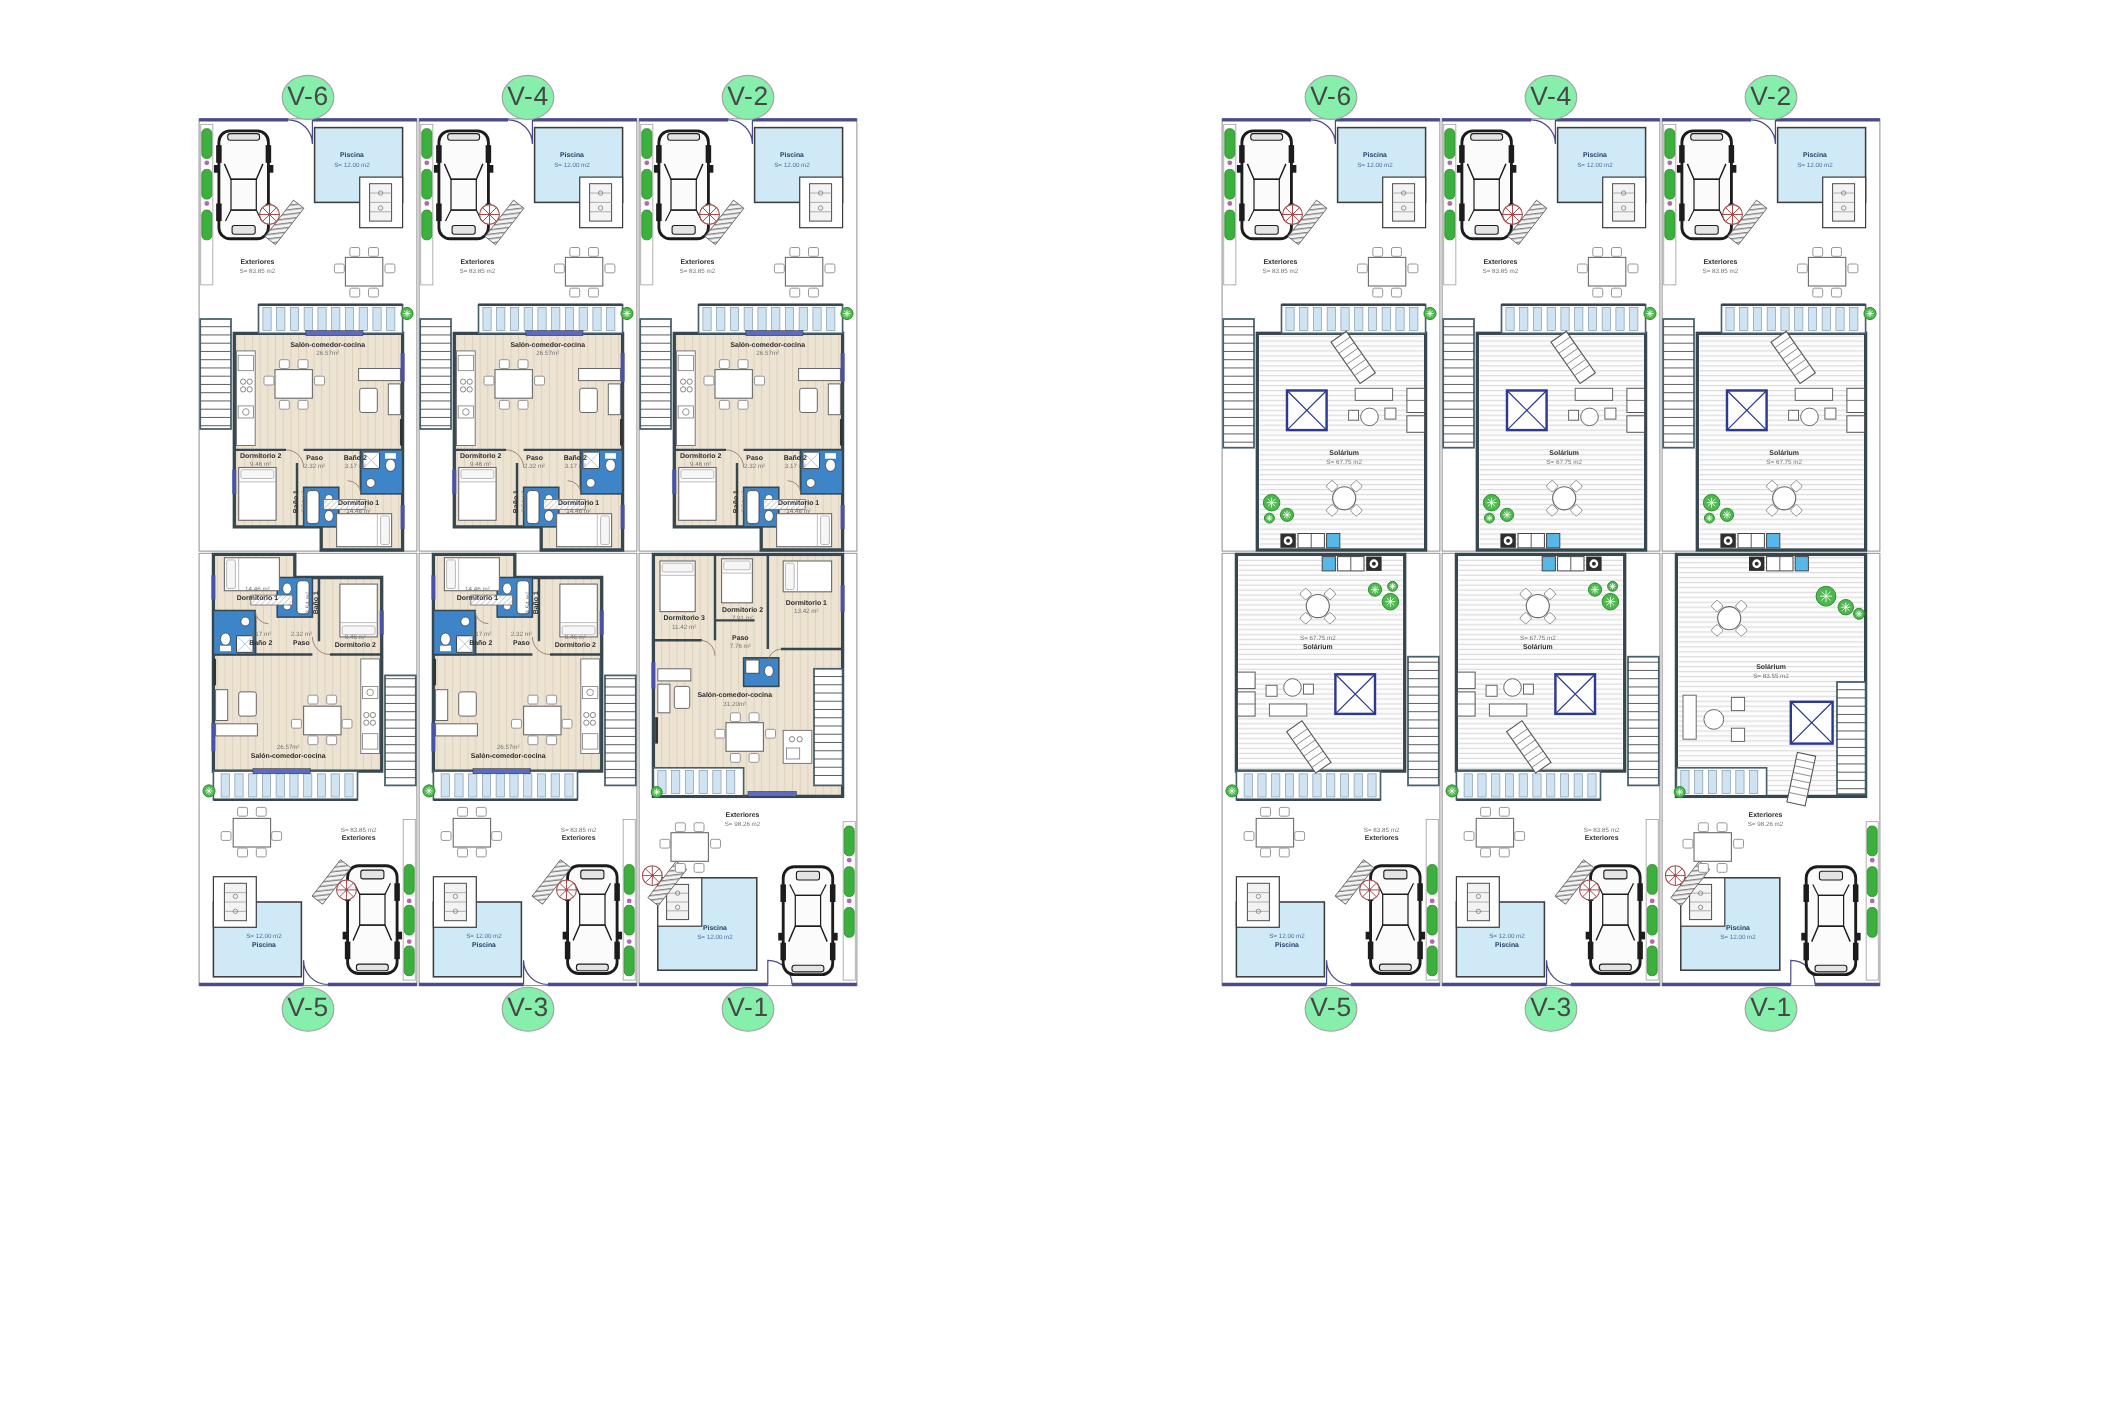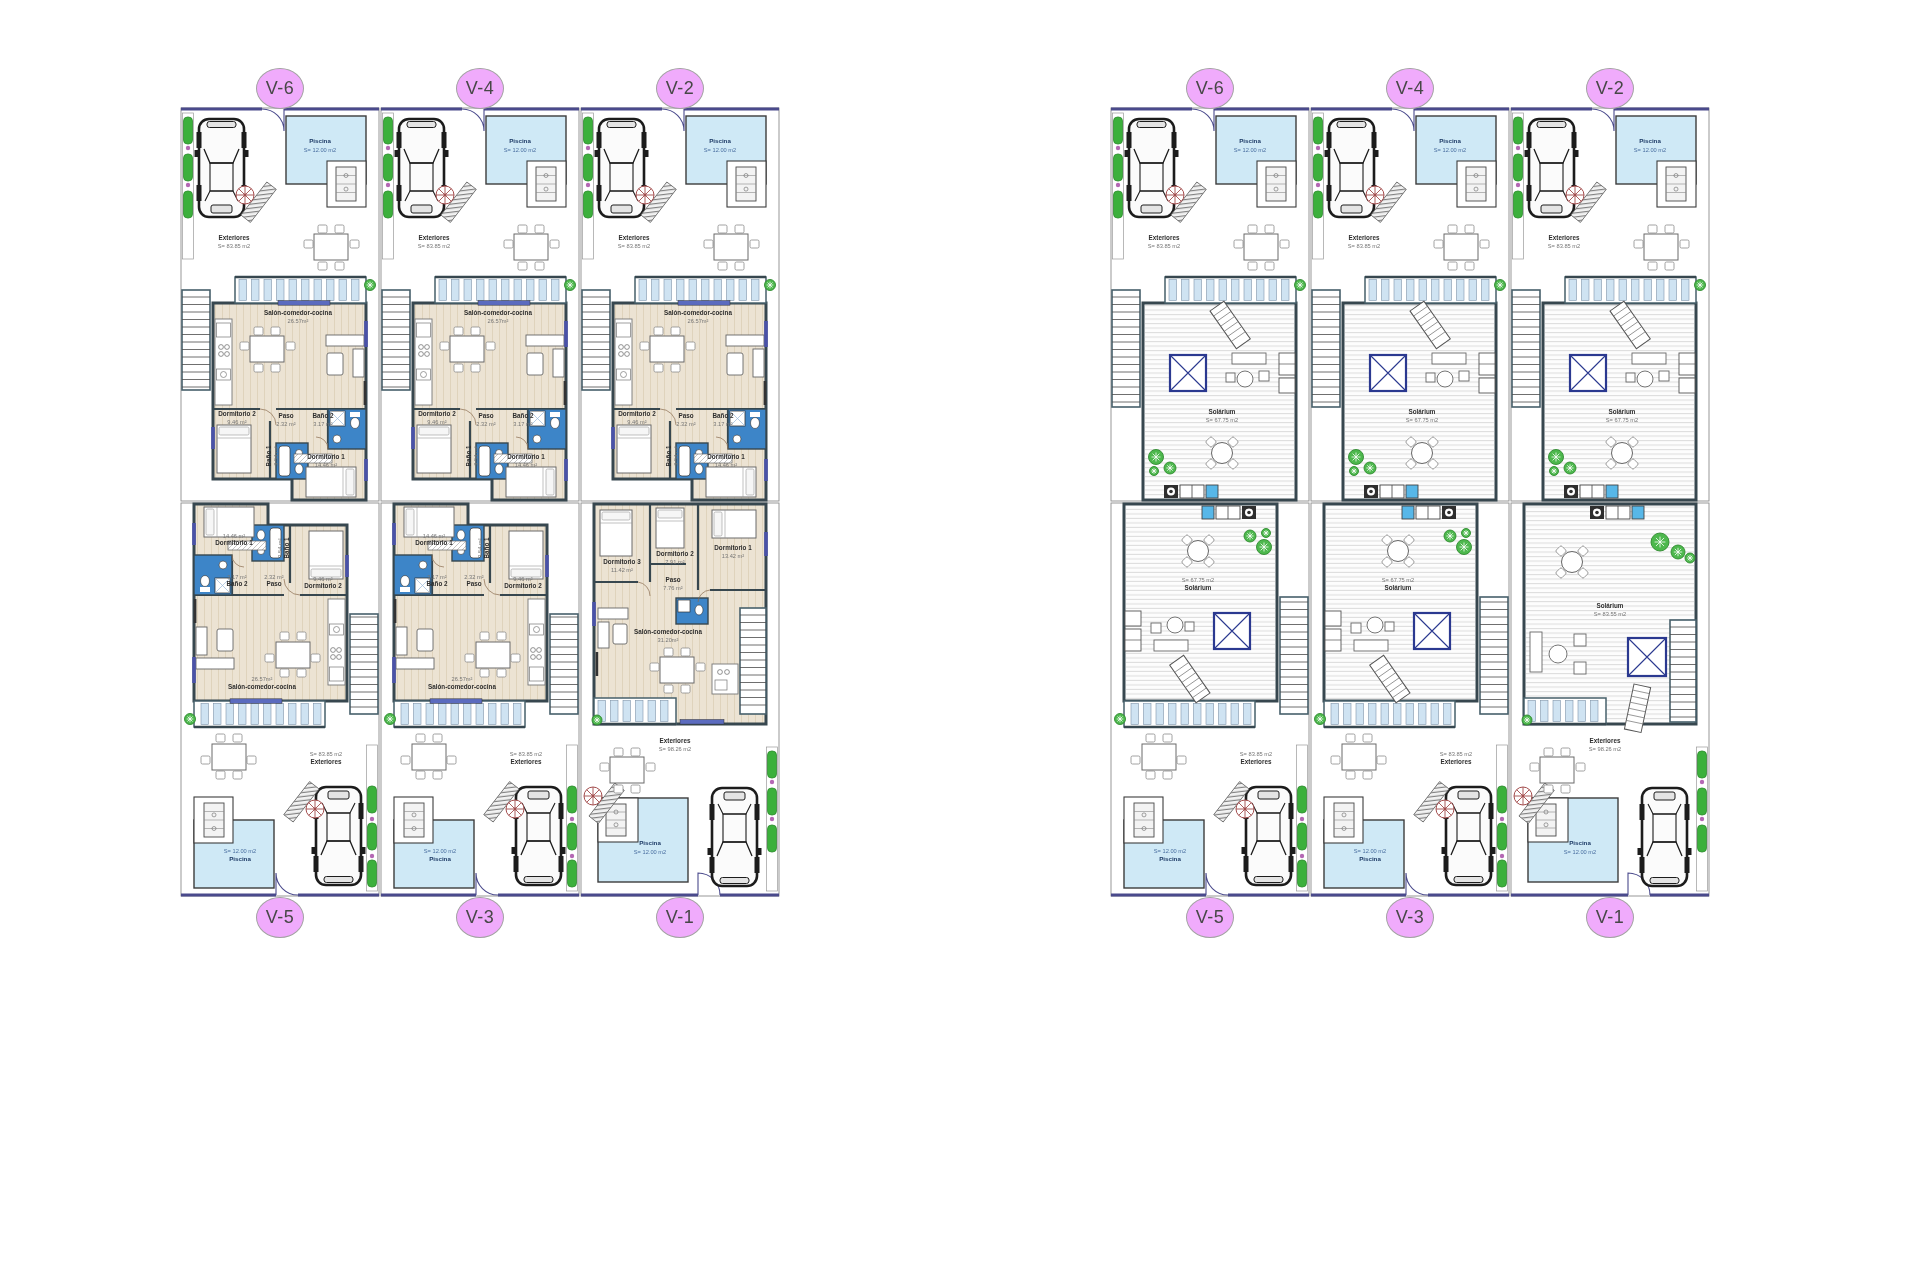--- a/index.html
+++ b/index.html
@@ -3,22 +3,22 @@
 <meta charset="utf-8">
 <style>
 *{margin:0;padding:0;box-sizing:border-box}
 html,body{background:#ffffff}
 .stage{position:relative;width:1920px;height:1280px;background:#fff;overflow:hidden;
   font-family:"Liberation Sans",sans-serif}
 .block{position:absolute;top:0;left:0}
 .villa{position:absolute;width:200px;height:395px}
 .villa svg{display:block}
 .vbadge{position:absolute;width:48px;height:41px;margin-left:-24px;margin-top:-20.5px;
-  border:1.7px solid #a2a2a2;border-radius:50%;background:#f0abfc;display:flex;
-  align-items:center;justify-content:center;font-size:18px;color:#474747;letter-spacing:.5px}
+  border:1.7px solid #a2a2a2;border-radius:50%;background:#86efac;display:flex;
+  align-items:center;justify-content:center;font-size:24px;color:#474747;letter-spacing:.5px}
 text{font-family:"Liberation Sans",sans-serif}
 .lbl{font-weight:bold;font-size:6.3px;fill:#2d2d2d;text-anchor:middle}
 .area{font-size:5.7px;fill:#757575;text-anchor:middle}
 .pool-lbl{font-weight:bold;font-size:6.2px;fill:#1d3a66;text-anchor:middle}
 .pool-area{font-size:5.7px;fill:#4a6fa0;text-anchor:middle}
 </style>
 </head>
 <body>
 
 <div class="stage" id="stage">

